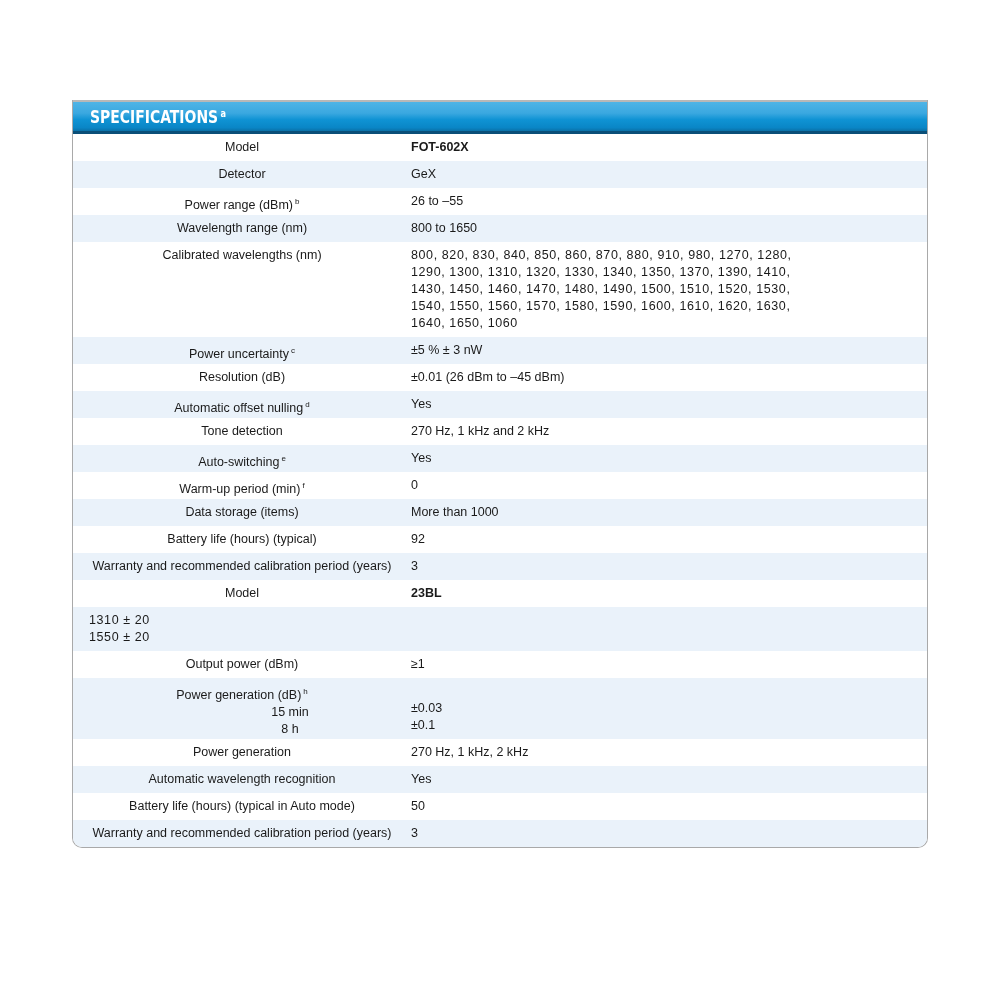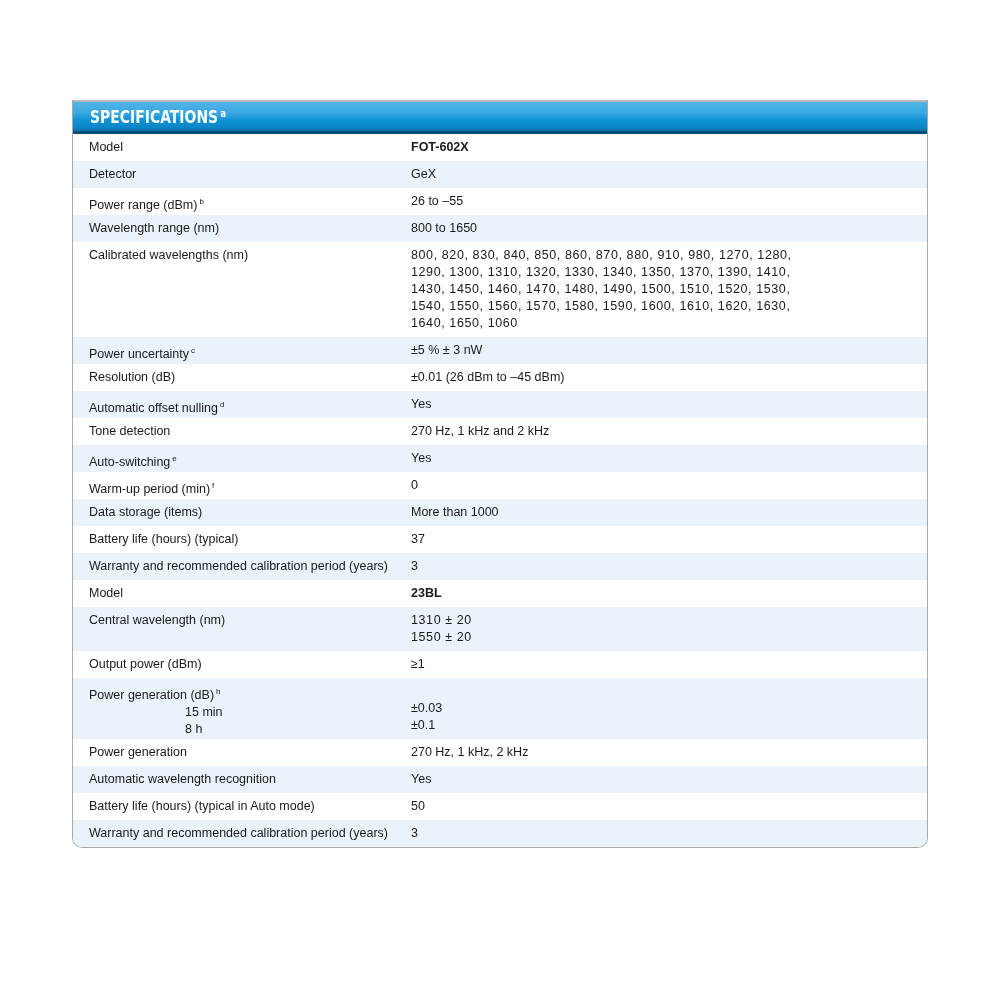--- a/index.html
+++ b/index.html
@@ -20,21 +20,21 @@
     }
     .header-title {
       position: absolute; left: 17px; top: 5px;
       font-family: "DejaVu Sans", sans-serif; font-weight: bold; font-size: 17px;
       color: #ffffff; letter-spacing: 0px; transform: scaleX(0.82); transform-origin: left center;
     }
     .header-title sup { font-size: 10px; vertical-align: 6px; margin-left: 3px; }
     .row { display: flex; font-size: 12.5px; line-height: 17px; }
     .row:nth-child(odd) { background: #ffffff; }
     .row:nth-child(even) { background: #eaf2fa; }
-    .lbl { width: 322px; padding: 5px 0 0 16px; box-sizing: border-box; }
+    .lbl { width: 322px; padding: 5px 0 0 16px; box-sizing: border-box; text-align: center; }
     .val { flex: 1; padding: 5px 0 5px 16px; }
     .val.bold { font-weight: bold; }
     .lbl sup { font-size: 8px; vertical-align: 5px; margin-left: 2px; }
     .val.mono { letter-spacing: 0.6px; }
     .sub { padding-left: 96px; }
   </style>
 </head>
 <body>
 
 <div class="panel">
@@ -91,32 +91,31 @@
       <div class="row">
         <div class="lbl"><span>Warm-up period (min)</span><sup>f</sup></div>
         <div class="val">0</div>
       </div>
       <div class="row">
         <div class="lbl"><span>Data storage (items)</span></div>
         <div class="val">More than 1000</div>
       </div>
       <div class="row">
         <div class="lbl"><span>Battery life (hours) (typical)</span></div>
-        <div class="val">37</div>
+        <div class="val">92</div>
       </div>
       <div class="row">
         <div class="lbl"><span>Warranty and recommended calibration period (years)</span></div>
         <div class="val">3</div>
       </div>
       <div class="row">
         <div class="lbl"><span>Model</span></div>
         <div class="val bold">23BL</div>
       </div>
       <div class="row">
-        <div class="lbl"><span>Central wavelength (nm)</span></div>
         <div class="val mono">
           <div>1310 ± 20</div>
           <div>1550 ± 20</div>
         </div>
       </div>
       <div class="row">
         <div class="lbl"><span>Output power (dBm)</span></div>
         <div class="val">≥1</div>
       </div>
       <div class="row">

